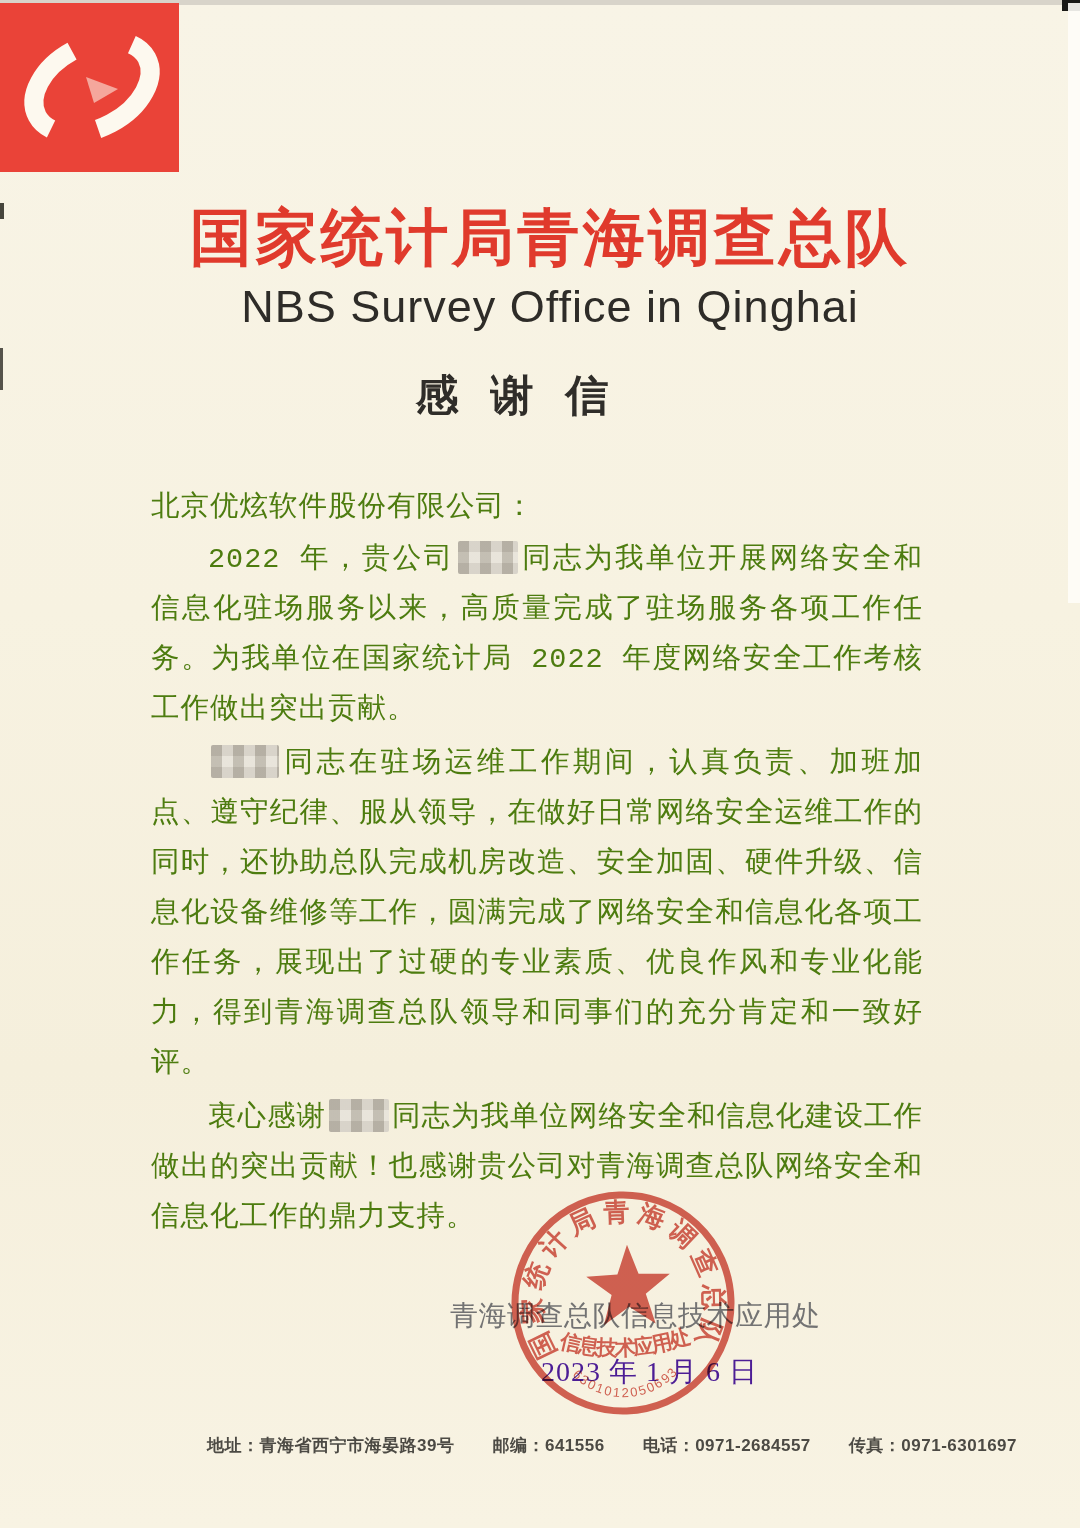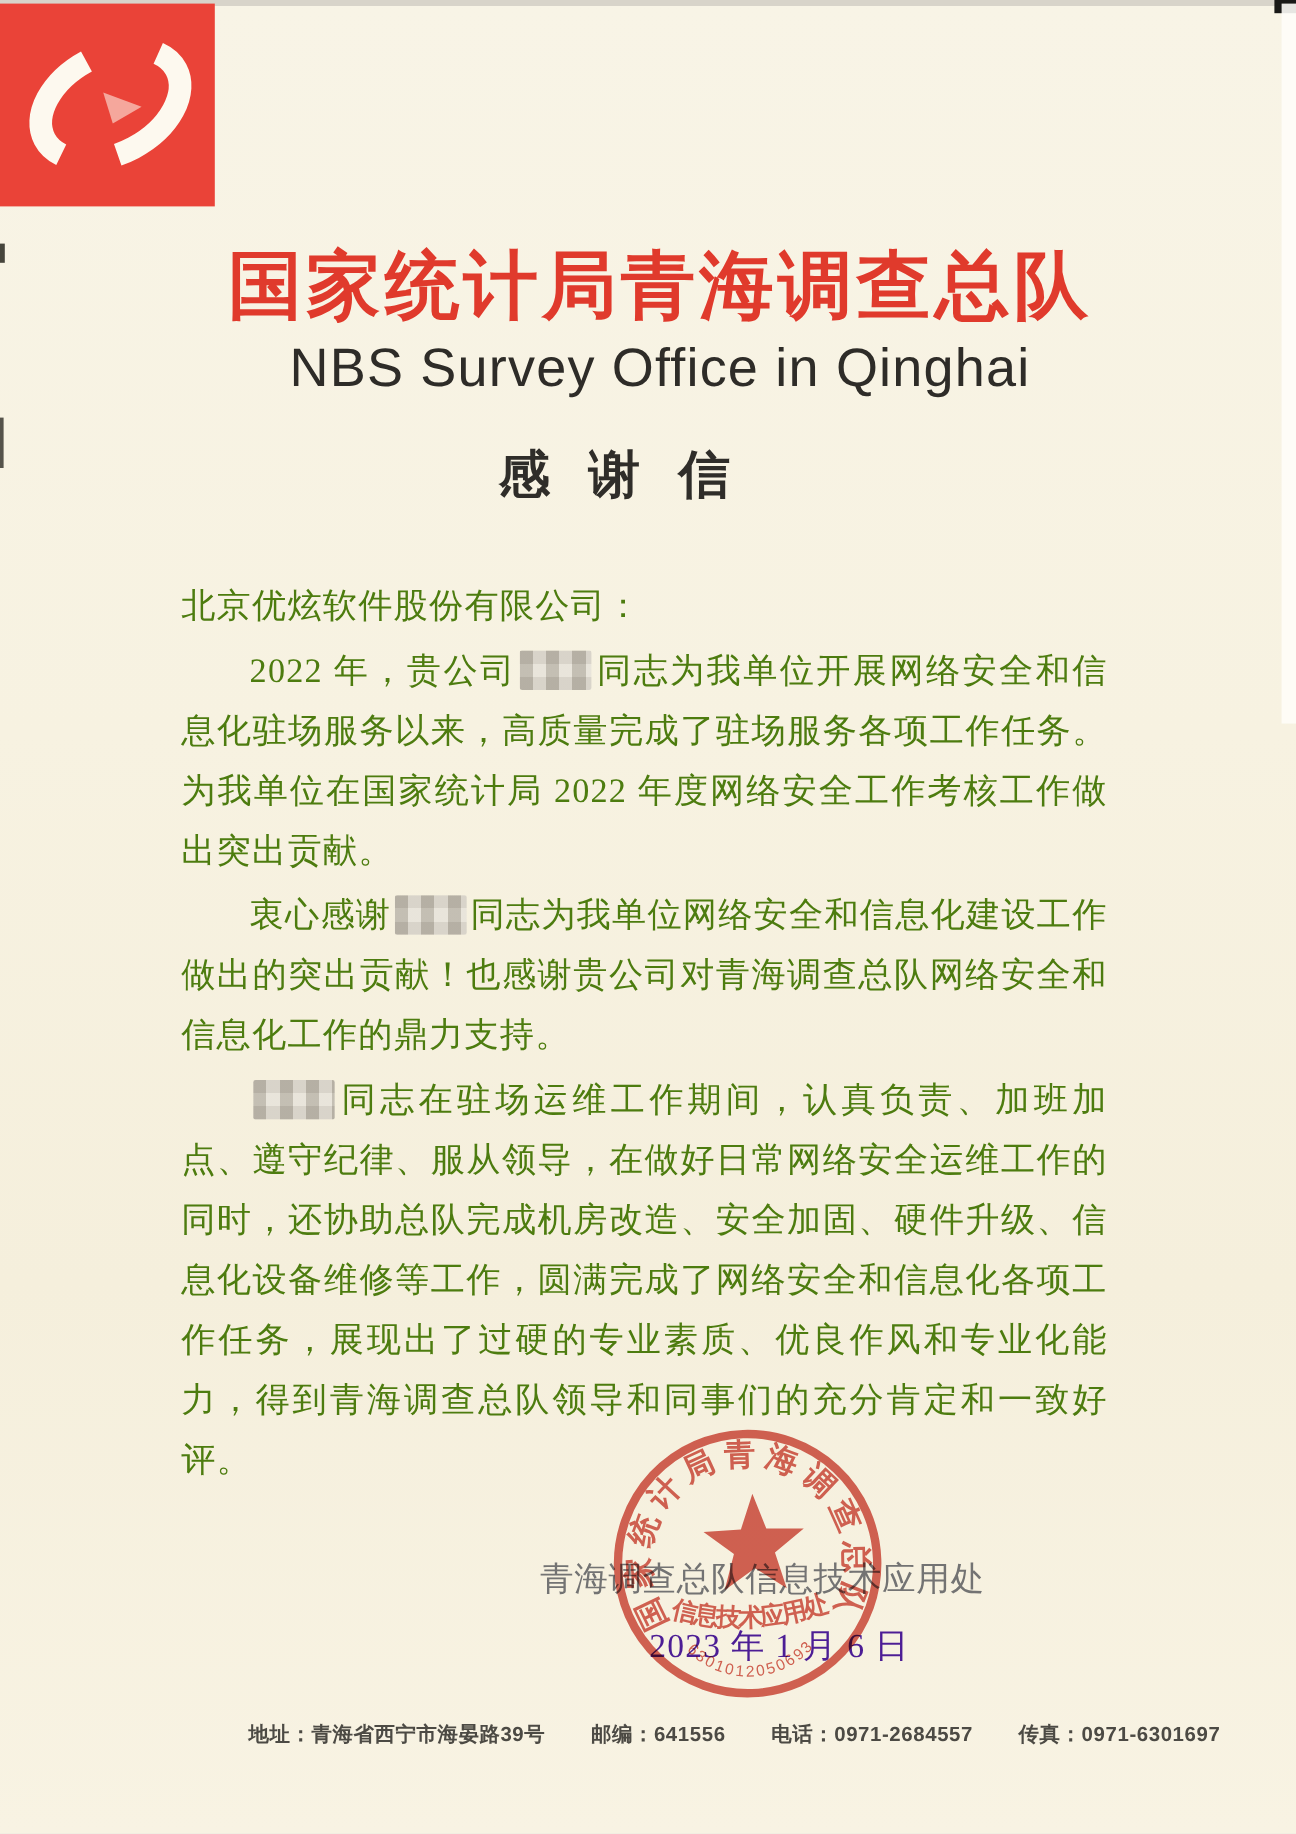--- a/index.html
+++ b/index.html
@@ -48,21 +48,21 @@
     color:#2f2d29;white-space:nowrap;
   }
 
   
   .body-text{
     position:absolute;left:151px;top:481px;width:772px;
     font-size:28.5px;line-height:50px;letter-spacing:1px;
     color:#4d7c0f;text-align:justify;
   }
   .body-text p{margin:0;}
-  .body-text p.indent{text-indent:57px;margin-top:4px;}
+  .body-text p.indent{text-indent:57px;margin-top:4px;font-family:Liberation Mono, monospace;}
   .redact{
     display:inline-block;width:60px;height:33px;vertical-align:-7px;margin:0 3px;
     border-radius:2px;
     background-image:
       repeating-linear-gradient(90deg, rgba(115,110,100,.28) 0 11px, rgba(255,255,255,.20) 11px 22px),
       repeating-linear-gradient(0deg, #cfc9bd 0 11px, #e3ded2 11px 22px);
   }
   .redact-wide{width:68px;}
 
   
@@ -114,22 +114,22 @@
   </svg>
 </div>
 
 <div class="org-cn">国家统计局青海调查总队</div>
 <div class="org-en">NBS Survey Office in Qinghai</div>
 <div class="letter-title">感谢信</div>
 
 <div class="body-text">
   <p>北京优炫软件股份有限公司：</p>
   <p class="indent"><span>2022 年，贵公司</span><span class="redact"></span><span>同志为我单位开展网络安全和信息化驻场服务以来，高质量完成了驻场服务各项工作任务。为我单位在国家统计局 2022 年度网络安全工作考核工作做出突出贡献。</span></p>
+  <p class="indent"><span class="redact redact-wide"></span><span>同志在驻场运维工作期间，认真负责、加班加点、遵守纪律、服从领导，在做好日常网络安全运维工作的同时，还协助总队完成机房改造、安全加固、硬件升级、信息化设备维修等工作，圆满完成了网络安全和信息化各项工作任务，展现出了过硬的专业素质、优良作风和专业化能力，得到青海调查总队领导和同事们的充分肯定和一致好评。</span></p>
   <p class="indent"><span>衷心感谢</span><span class="redact"></span><span>同志为我单位网络安全和信息化建设工作做出的突出贡献！也感谢贵公司对青海调查总队网络安全和信息化工作的鼎力支持。</span></p>
-  <p class="indent"><span class="redact redact-wide"></span><span>同志在驻场运维工作期间，认真负责、加班加点、遵守纪律、服从领导，在做好日常网络安全运维工作的同时，还协助总队完成机房改造、安全加固、硬件升级、信息化设备维修等工作，圆满完成了网络安全和信息化各项工作任务，展现出了过硬的专业素质、优良作风和专业化能力，得到青海调查总队领导和同事们的充分肯定和一致好评。</span></p>
 </div>
 
 <div class="sig-dept">青海调查总队信息技术应用处</div>
 <div class="sig-date">2023 年 1 月 6 日</div>
 
 <svg class="seal" viewBox="-120 -120 240 240">
   <defs>
     <path id="ringPath" d="M -67,47 A 82 82 0 1 1 67,47" fill="none"></path>
     <path id="labelPath" d="M -58,44 Q 0,60 58,44" fill="none"></path>
     <path id="serialPath" d="M -60,62 A 72 72 0 0 0 60,62" fill="none"></path>

